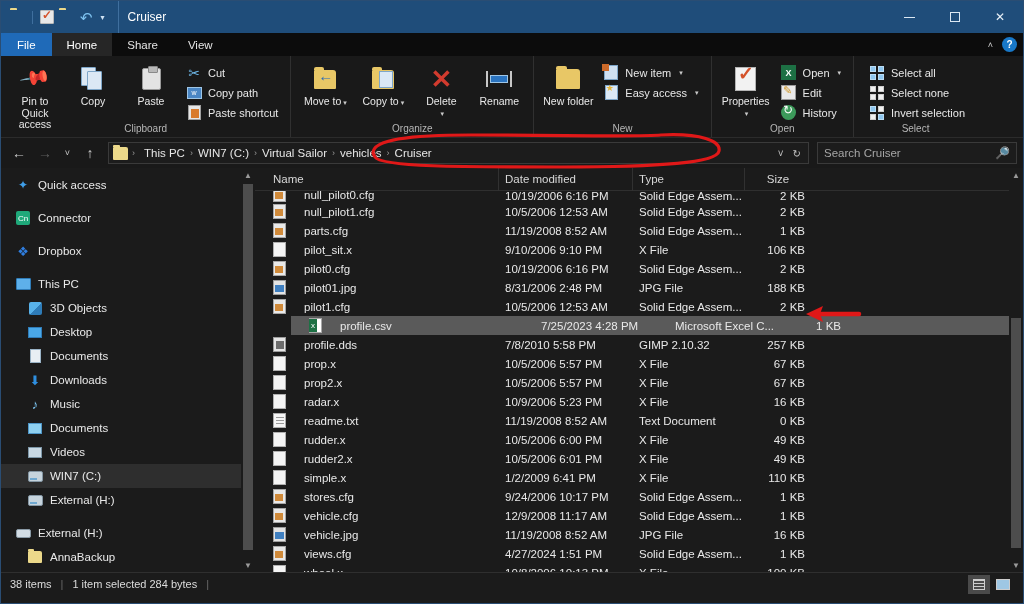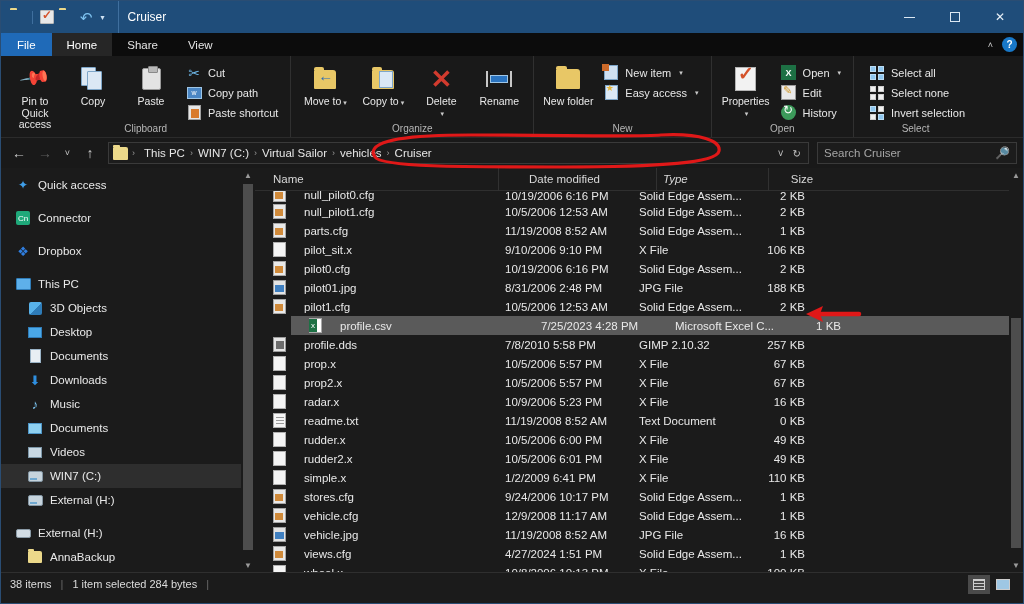--- a/index.html
+++ b/index.html
@@ -236,22 +236,22 @@
   
   .filepane { flex: 1; display: flex; flex-direction: column; min-width: 0; background: #1b1b1b; }
   .col-head {
     height: 23px; display: flex; align-items: center;
     color: #d8d8d8; font-size: 11.5px;
     border-bottom: 1px solid #2f2f2f;
     background: #1b1b1b;
   }
   .col-head .ch { padding: 0 6px; border-right: 1px solid #313131; height: 23px; line-height: 23px; }
   .ch.c-name { width: 244px; padding-left: 18px; }
-  .ch.c-date { width: 134px; margin-left: 24px; }
-  .ch.c-type { width: 112px; font-style: italic; }
+  .ch.c-date { width: 134px; }
+  .ch.c-type { width: 112px; }
   .ch.c-size { width: 66px; text-align: center; border-right: none; }
   .rows { flex: 1; overflow: hidden; position: relative; }
   .row {
     height: 19px; display: flex; align-items: center;
     font-size: 11.5px; color: #e8e8e8;
   }
   .row.sel { background: #5a5a5a; margin-left: 36px; }
   .row .c { padding: 0 6px; overflow: hidden; white-space: nowrap; }
   .c.c-name { width: 244px; display: flex; align-items: center; gap: 18px; padding-left: 18px; }
   .c.c-date { width: 134px; }

